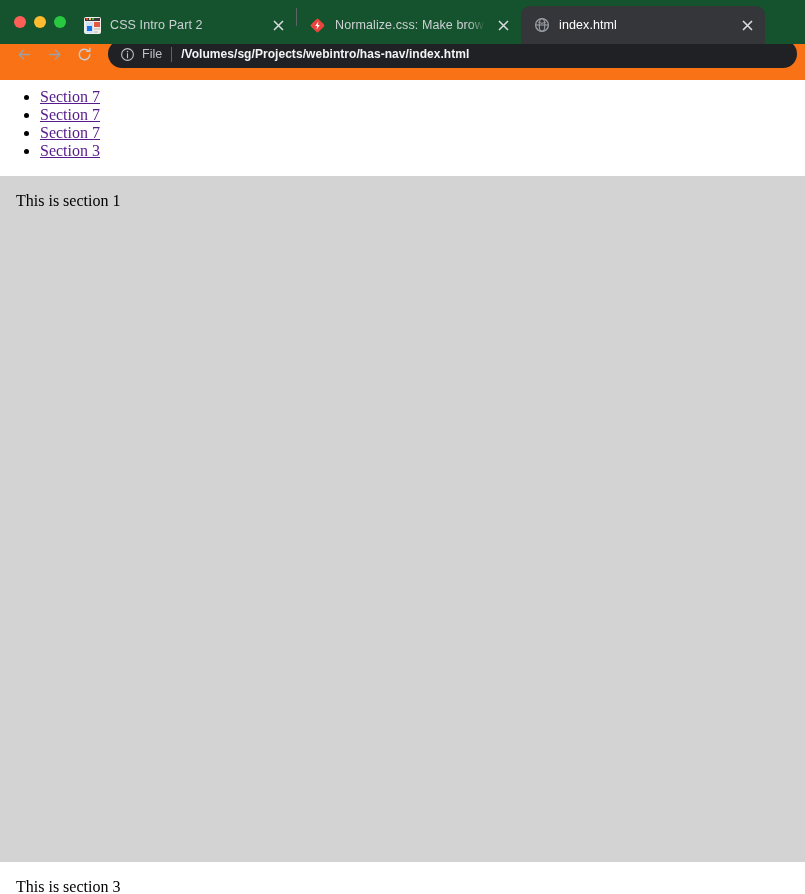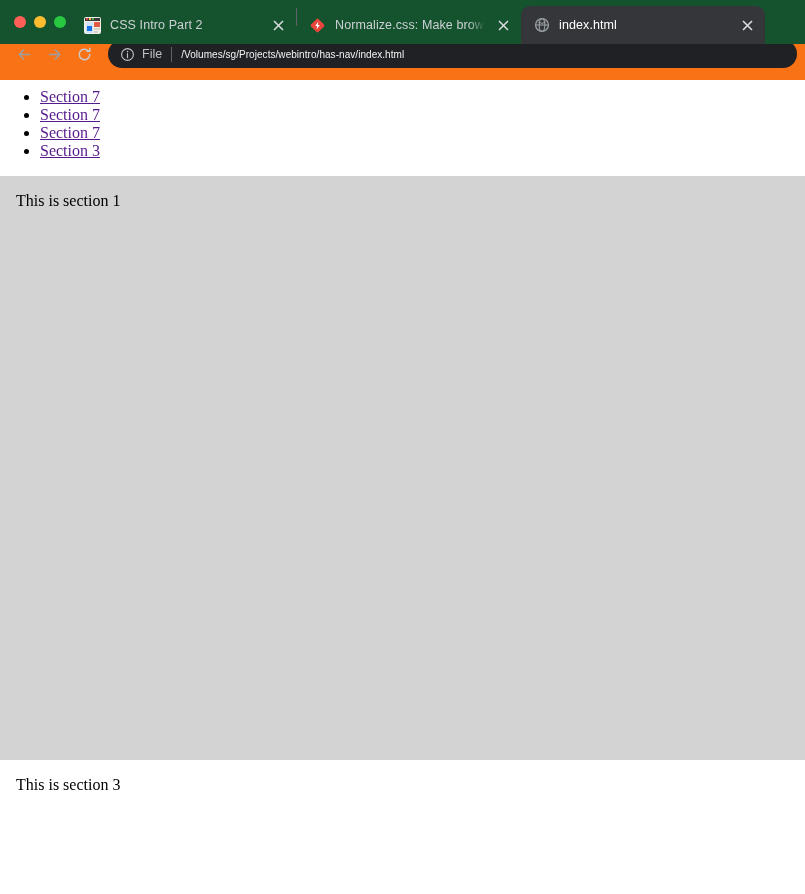--- a/index.html
+++ b/index.html
@@ -201,26 +201,27 @@
 
   .omni-divider {
     width: 1px;
     height: 15px;
     background: #5f6368;
     flex: 0 0 1px;
     margin: 0 2px;
   }
 
   .url-text {
-    font-size: 10px;
+    font-size: 12px;
     color: #f1f3f4;
     white-space: nowrap;
     overflow: hidden;
     text-overflow: ellipsis;
     letter-spacing: 0.05px;
+    font-weight: bold;
   }
 
   
   .viewport {
     flex: 1;
     background: #ffffff;
     overflow: hidden;
     position: relative;
     font-family: "Liberation Serif", "DejaVu Serif", serif;
   }
@@ -247,21 +248,21 @@
   .section p {
     font-size: 16px;
     line-height: 18px;
     color: #000000;
     padding: 16px 0;
     margin: 0;
   }
 
   #section-1 {
     background: #d3d3d3;
-    height: 584px;
+    height: 686px;
     margin-top: 16px;
   }
   #section-2 {
     background: #ffffff;
     height: 600px;
   }
 </style>
 </head>
 <body>
 

